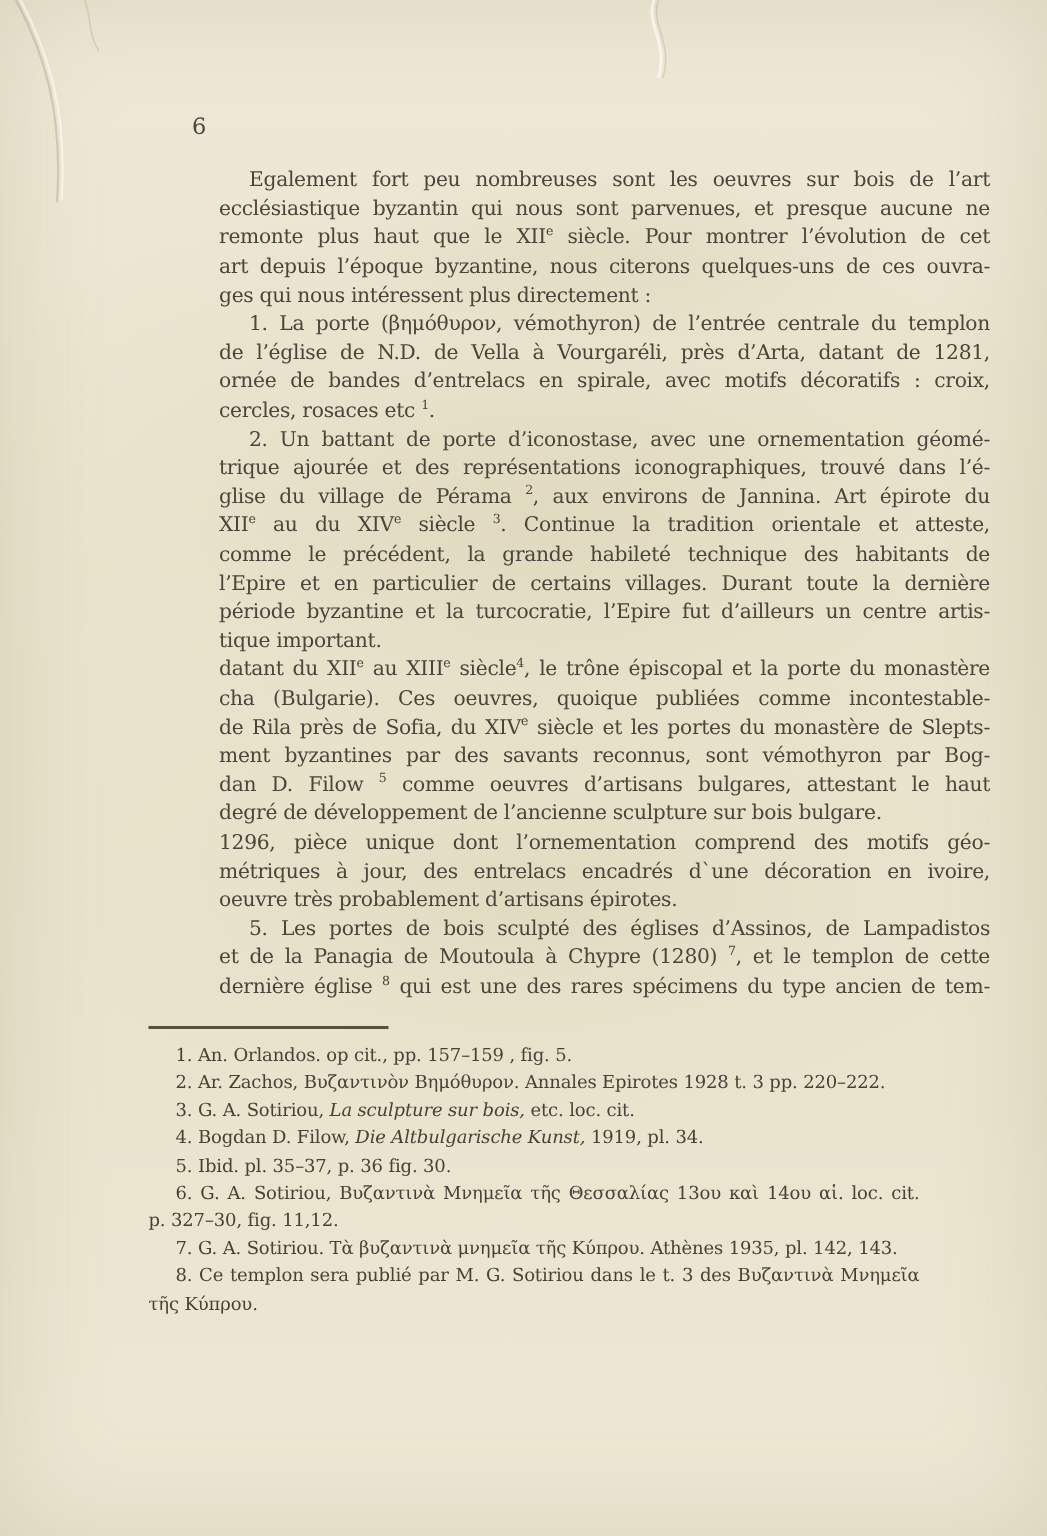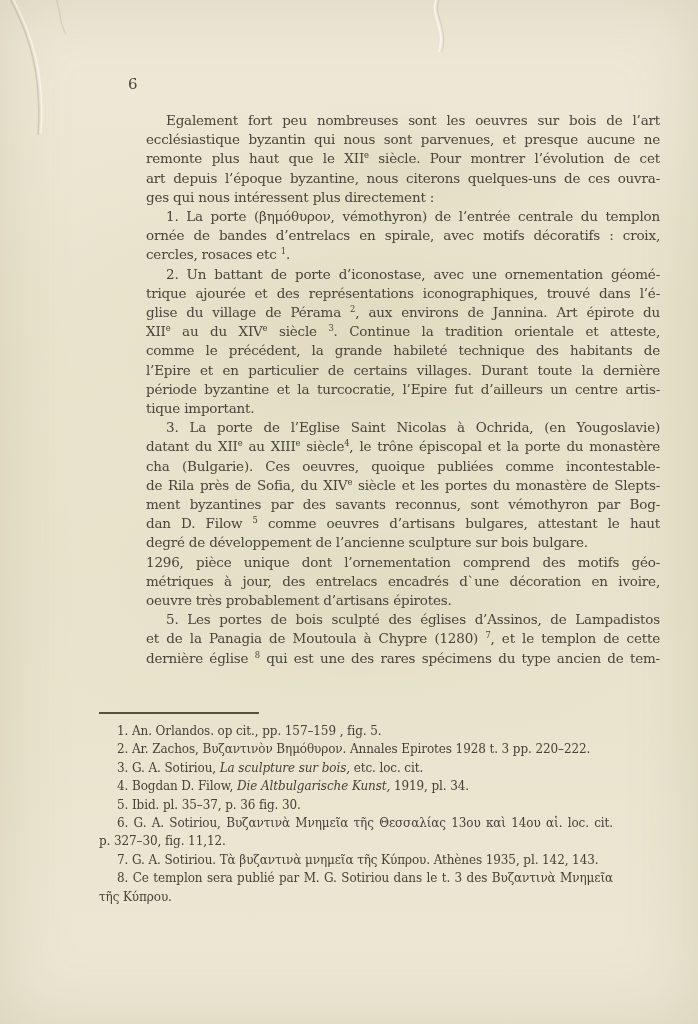--- a/index.html
+++ b/index.html
@@ -28,21 +28,21 @@
   .body-text{position:absolute;left:99px;top:111px;width:514px;margin-left:47px;}
   .line{
     font-size:13.5px;line-height:19.2px;letter-spacing:-0.2px;
     text-align:justify;text-align-last:justify;
     white-space:normal;
   }
   .line.flush{text-align:right;text-align-last:left;}
   .line.indent{text-indent:20px;}
   sup{font-size:0.62em;vertical-align:super;line-height:0;}
   em{font-style:italic;}
-  .footnotes{position:absolute;left:99px;top:712px;width:514px;}
+  .footnotes{position:absolute;left:99px;top:684px;width:514px;}
   .fn-rule{width:160px;height:2px;background:#57503f;margin:0 0 8px 0;}
   .fn-line{
     font-size:12px;line-height:18.4px;letter-spacing:-0.1px;
     color:#474138;text-align:left;text-align-last:left;
   }
   .fn-line.indent{text-indent:18px;}
   .fn-line.justify{text-align:justify;text-align-last:justify;}
 </style>
 </head>
 <body>
@@ -63,31 +63,31 @@
 
   <div class="page-number">6</div>
 
   <div class="body-text" id="body-text">
       <div class="line indent">Egalement fort peu nombreuses sont les oeuvres sur bois de l’art</div>
       <div class="line">ecclésiastique byzantin qui nous sont parvenues, et presque aucune ne</div>
       <div class="line">remonte plus haut que le XII<sup>e</sup> siècle. Pour montrer l’évolution de cet</div>
       <div class="line">art depuis l’époque byzantine, nous citerons quelques-uns de ces ouvra-</div>
       <div class="line flush">ges qui nous intéressent plus directement :</div>
       <div class="line indent">1. La porte (βημόθυρον, vémothyron) de l’entrée centrale du templon</div>
+      <div class="line">de l’église de N.D. de Vella à Vourgaréli, près d’Arta, datant de 1281,</div>
       <div class="line">ornée de bandes d’entrelacs en spirale, avec motifs décoratifs : croix,</div>
       <div class="line flush">cercles, rosaces etc <sup>1</sup>.</div>
       <div class="line indent">2. Un battant de porte d’iconostase, avec une ornementation géomé-</div>
       <div class="line">trique ajourée et des représentations iconographiques, trouvé dans l’é-</div>
       <div class="line">glise du village de Pérama <sup>2</sup>, aux environs de Jannina. Art épirote du</div>
       <div class="line">XII<sup>e</sup> au du XIV<sup>e</sup> siècle <sup>3</sup>. Continue la tradition orientale et atteste,</div>
       <div class="line">comme le précédent, la grande habileté technique des habitants de</div>
       <div class="line">l’Epire et en particulier de certains villages. Durant toute la dernière</div>
       <div class="line">période byzantine et la turcocratie, l’Epire fut d’ailleurs un centre artis-</div>
       <div class="line flush">tique important.</div>
-      <div class="line indent">3. La porte de l’Eglise Saint Nicolas à Ochrida, (en Yougoslavie)</div>
       <div class="line">datant du XII<sup>e</sup> au XIII<sup>e</sup> siècle<sup>4</sup>, le trône épiscopal et la porte du monastère</div>
       <div class="line">cha (Bulgarie). Ces oeuvres, quoique publiées comme incontestable-</div>
       <div class="line">de Rila près de Sofia, du XIV<sup>e</sup> siècle et les portes du monastère de Slepts-</div>
       <div class="line">ment byzantines par des savants reconnus, sont vémothyron par Bog-</div>
       <div class="line">dan D. Filow <sup>5</sup> comme oeuvres d’artisans bulgares, attestant le haut</div>
       <div class="line flush">degré de développement de l’ancienne sculpture sur bois bulgare.</div>
       <div class="line">1296, pièce unique dont l’ornementation comprend des motifs géo-</div>
       <div class="line">métriques à jour, des entrelacs encadrés d`une décoration en ivoire,</div>
       <div class="line flush">oeuvre très probablement d’artisans épirotes.</div>
       <div class="line indent">5. Les portes de bois sculpté des églises d’Assinos, de Lampadistos</div>

